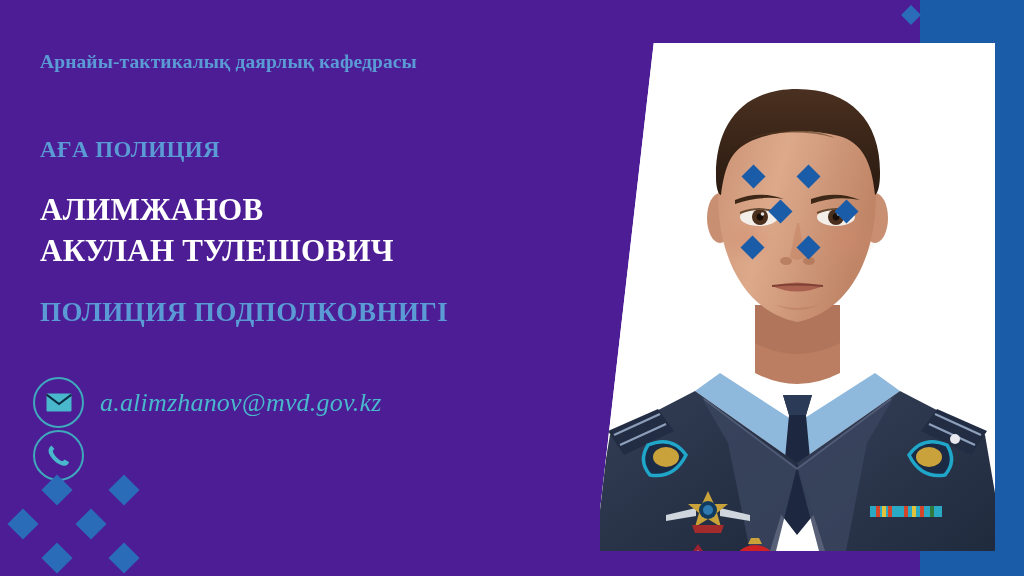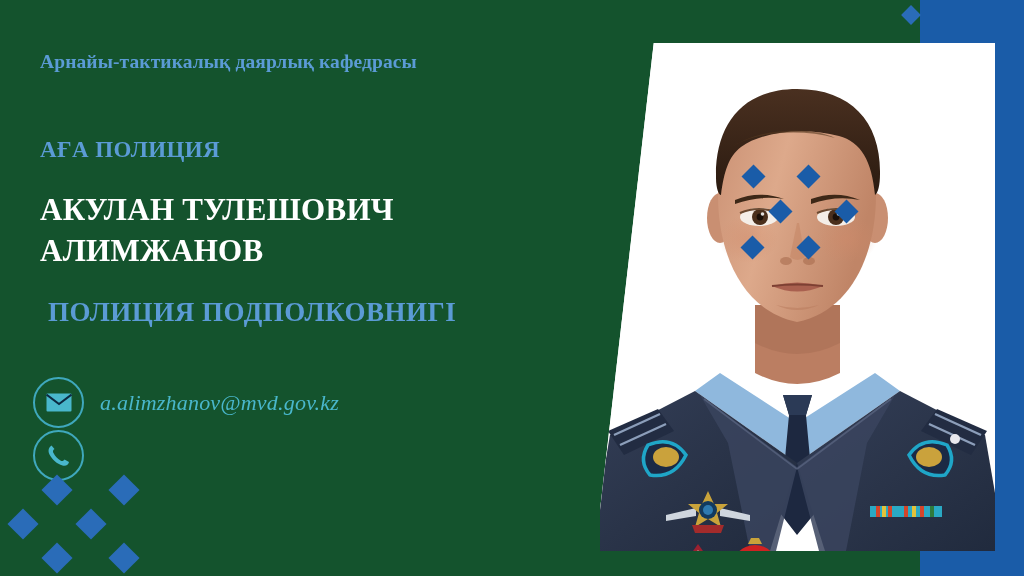--- a/index.html
+++ b/index.html
@@ -5,21 +5,21 @@
   html, body {
     margin: 0;
     padding: 0;
     background: #000;
   }
   #slide {
     position: relative;
     width: 1024px;
     height: 576px;
     overflow: hidden;
-    background: #14532d;
+    background: #4c1d95;
     font-family: "Liberation Serif", "DejaVu Serif", serif;
   }
 
   
   .panel-blue-top {
     position: absolute;
     left: 920px;
     top: 0;
     width: 104px;
     height: 576px;
@@ -82,21 +82,21 @@
     top: 190px;
     font-size: 31px;
     font-weight: bold;
     color: #ffffff;
     line-height: 1.32;
     letter-spacing: 0.3px;
     white-space: nowrap;
   }
   .rank {
     position: absolute;
-    left: 48px;
+    left: 40px;
     top: 297px;
     font-size: 27px;
     font-weight: bold;
     color: #5b9bd5;
     letter-spacing: 0.5px;
     white-space: nowrap;
   }
 
   
   .contact-row {
@@ -113,21 +113,21 @@
     border: 2px solid #3fa8bd;
     border-radius: 50%;
     display: flex;
     align-items: center;
     justify-content: center;
     flex: 0 0 auto;
     box-sizing: border-box;
   }
   .contact-text {
     margin-left: 16px;
-    font-size: 22px;
+    font-size: 26px;
     font-style: italic;
     color: #49b7cc;
     white-space: nowrap;
     letter-spacing: 0.2px;
   }
   .contact-row.phone .contact-text { letter-spacing: 0.6px; }
 
   
   .dia {
     position: absolute;
@@ -282,22 +282,22 @@
     <div class="dia dark" style="left:200px;top:196px;width:17px;height:17px;"></div>
   </div>
 
   <div class="dia light" style="left:904px;top:8px;width:14px;height:14px;"></div>
 
   <div class="dept">Арнайы-тактикалық даярлық кафедрасы</div>
 
   <div class="role">АҒА ПОЛИЦИЯ</div>
 
   <div class="name">
+    <div>АЛИМЖАНОВ</div>
     <div>АКУЛАН ТУЛЕШОВИЧ</div>
-    <div>АЛИМЖАНОВ</div>
   </div>
 
   <div class="rank">ПОЛИЦИЯ ПОДПОЛКОВНИГІ</div>
 
   <div class="contact-row email">
     <div class="ic-circle">
       <svg width="26" height="19" viewBox="0 0 26 19">
         <rect x="0.5" y="0.5" width="25" height="18" rx="1" fill="#49b7cc"></rect>
         <path d="M0.5 1.5 L13 11 L25.5 1.5" fill="none" stroke="#0c2a42" stroke-width="2"></path>
       </svg>

